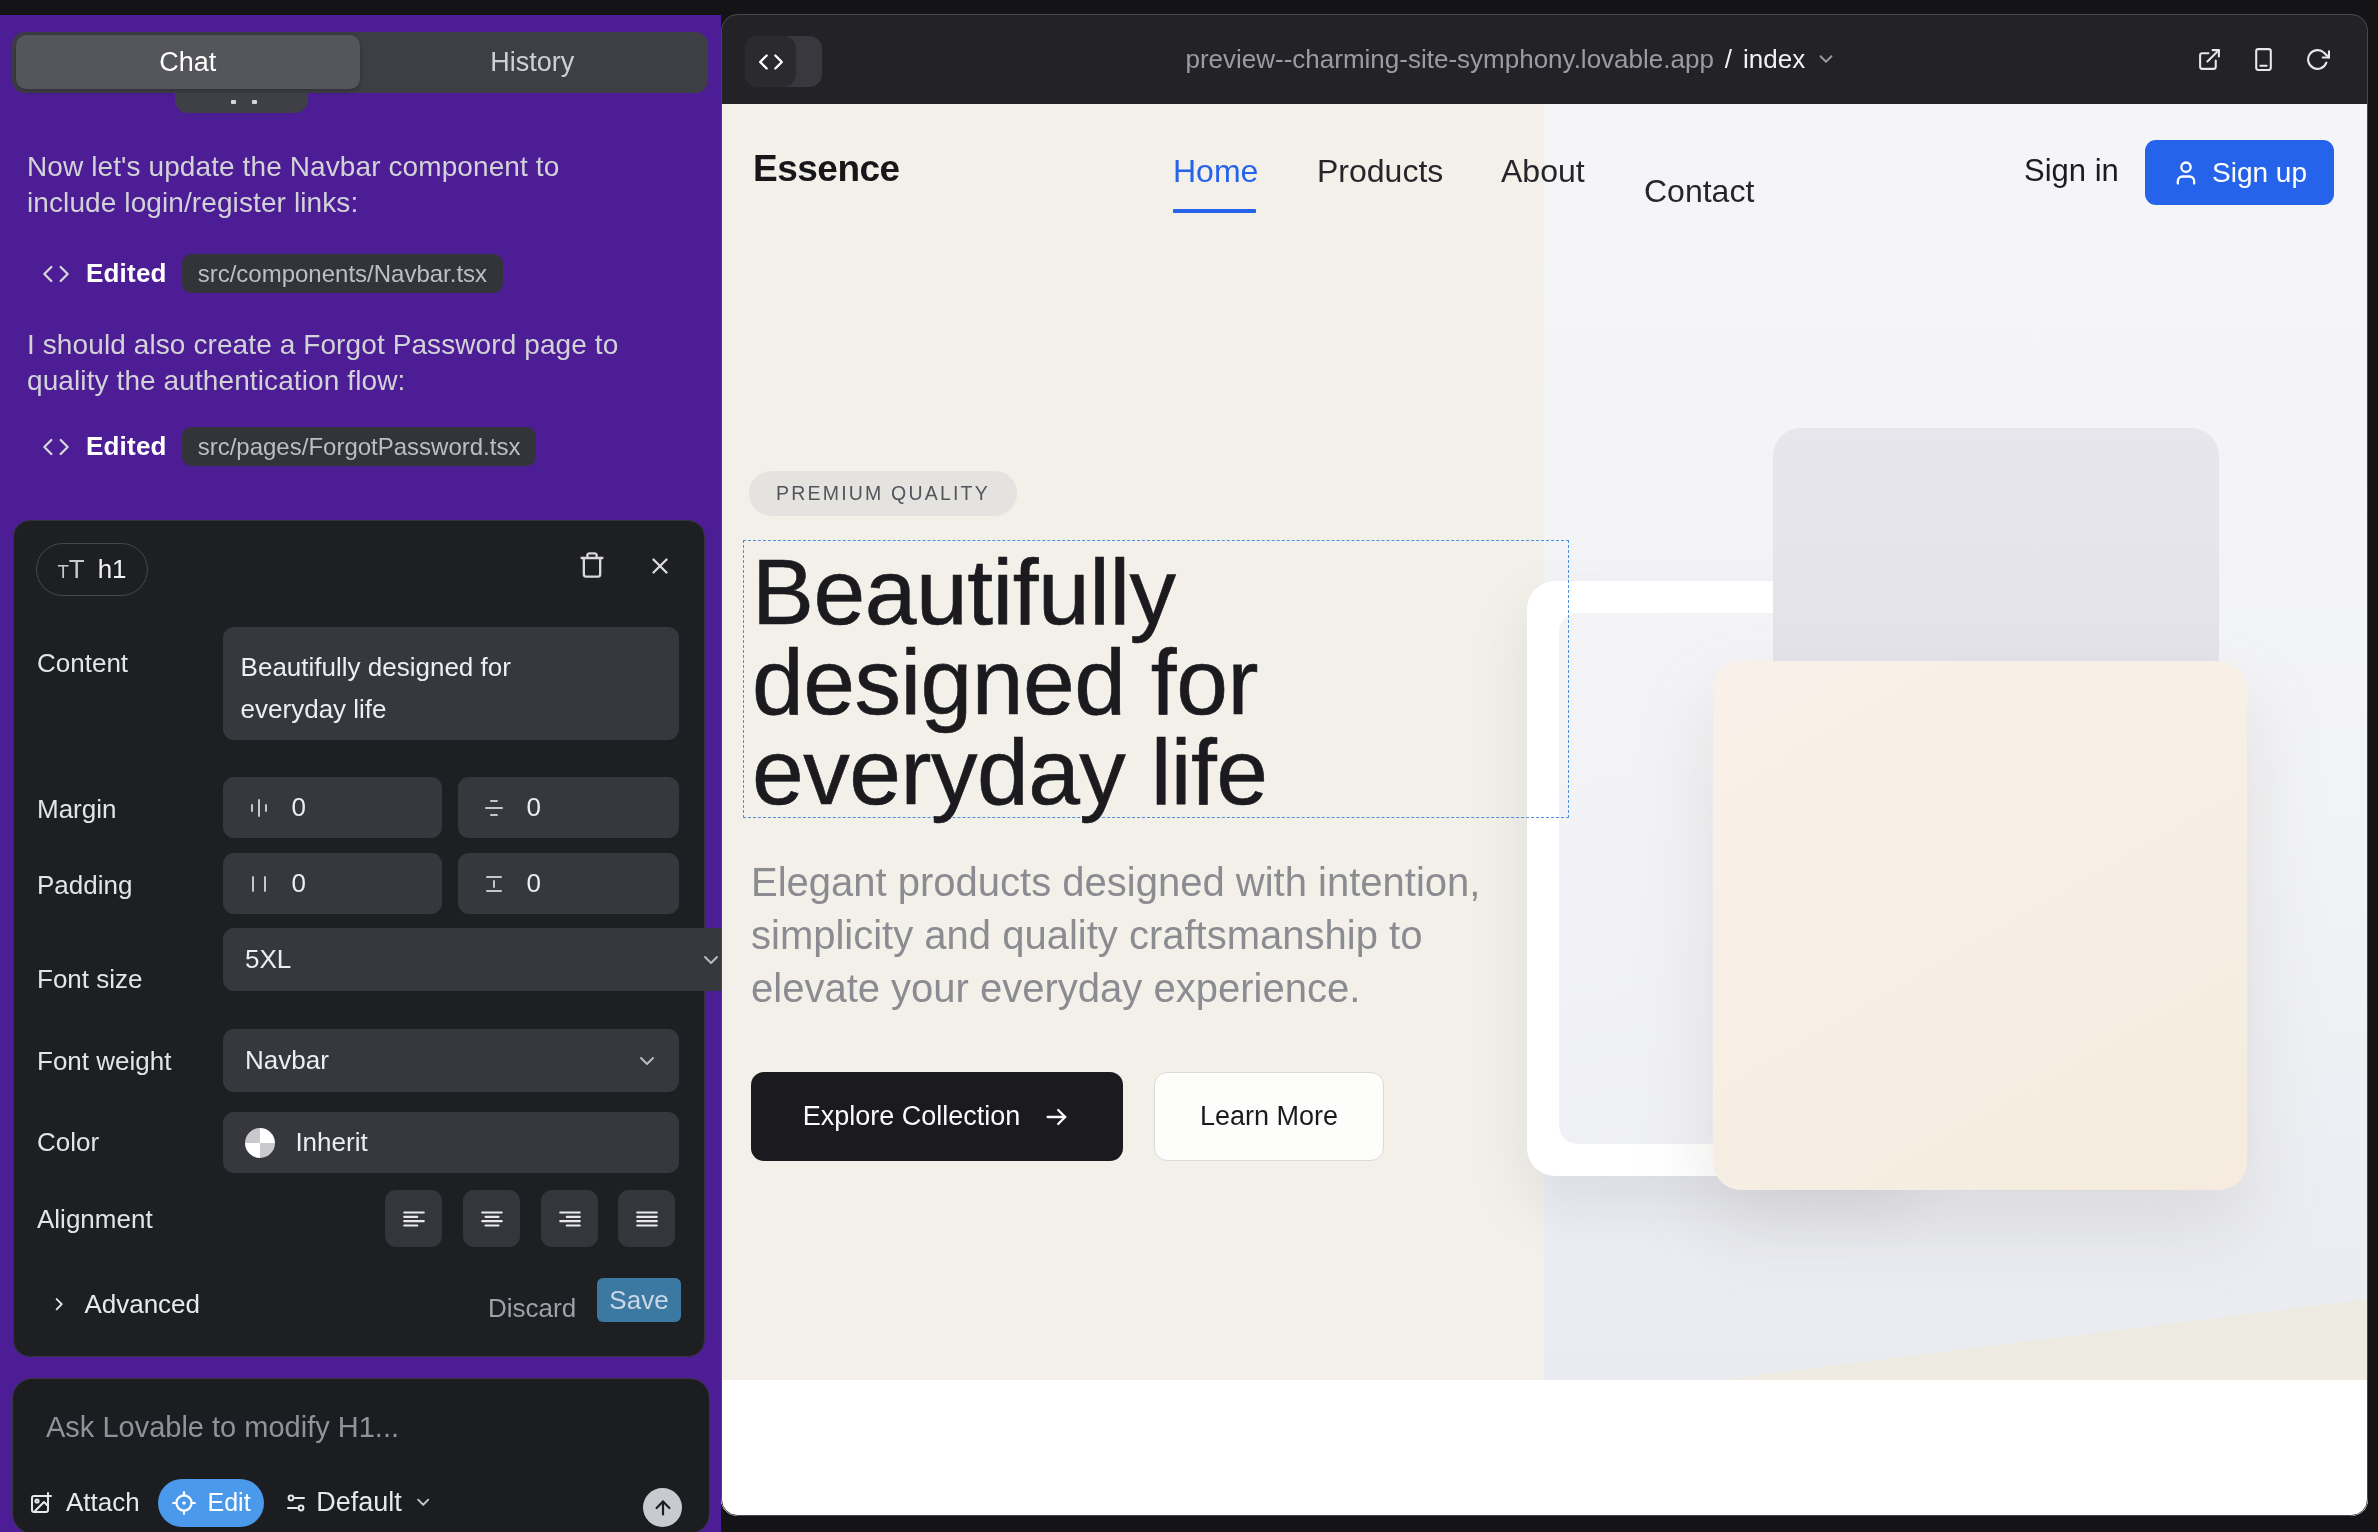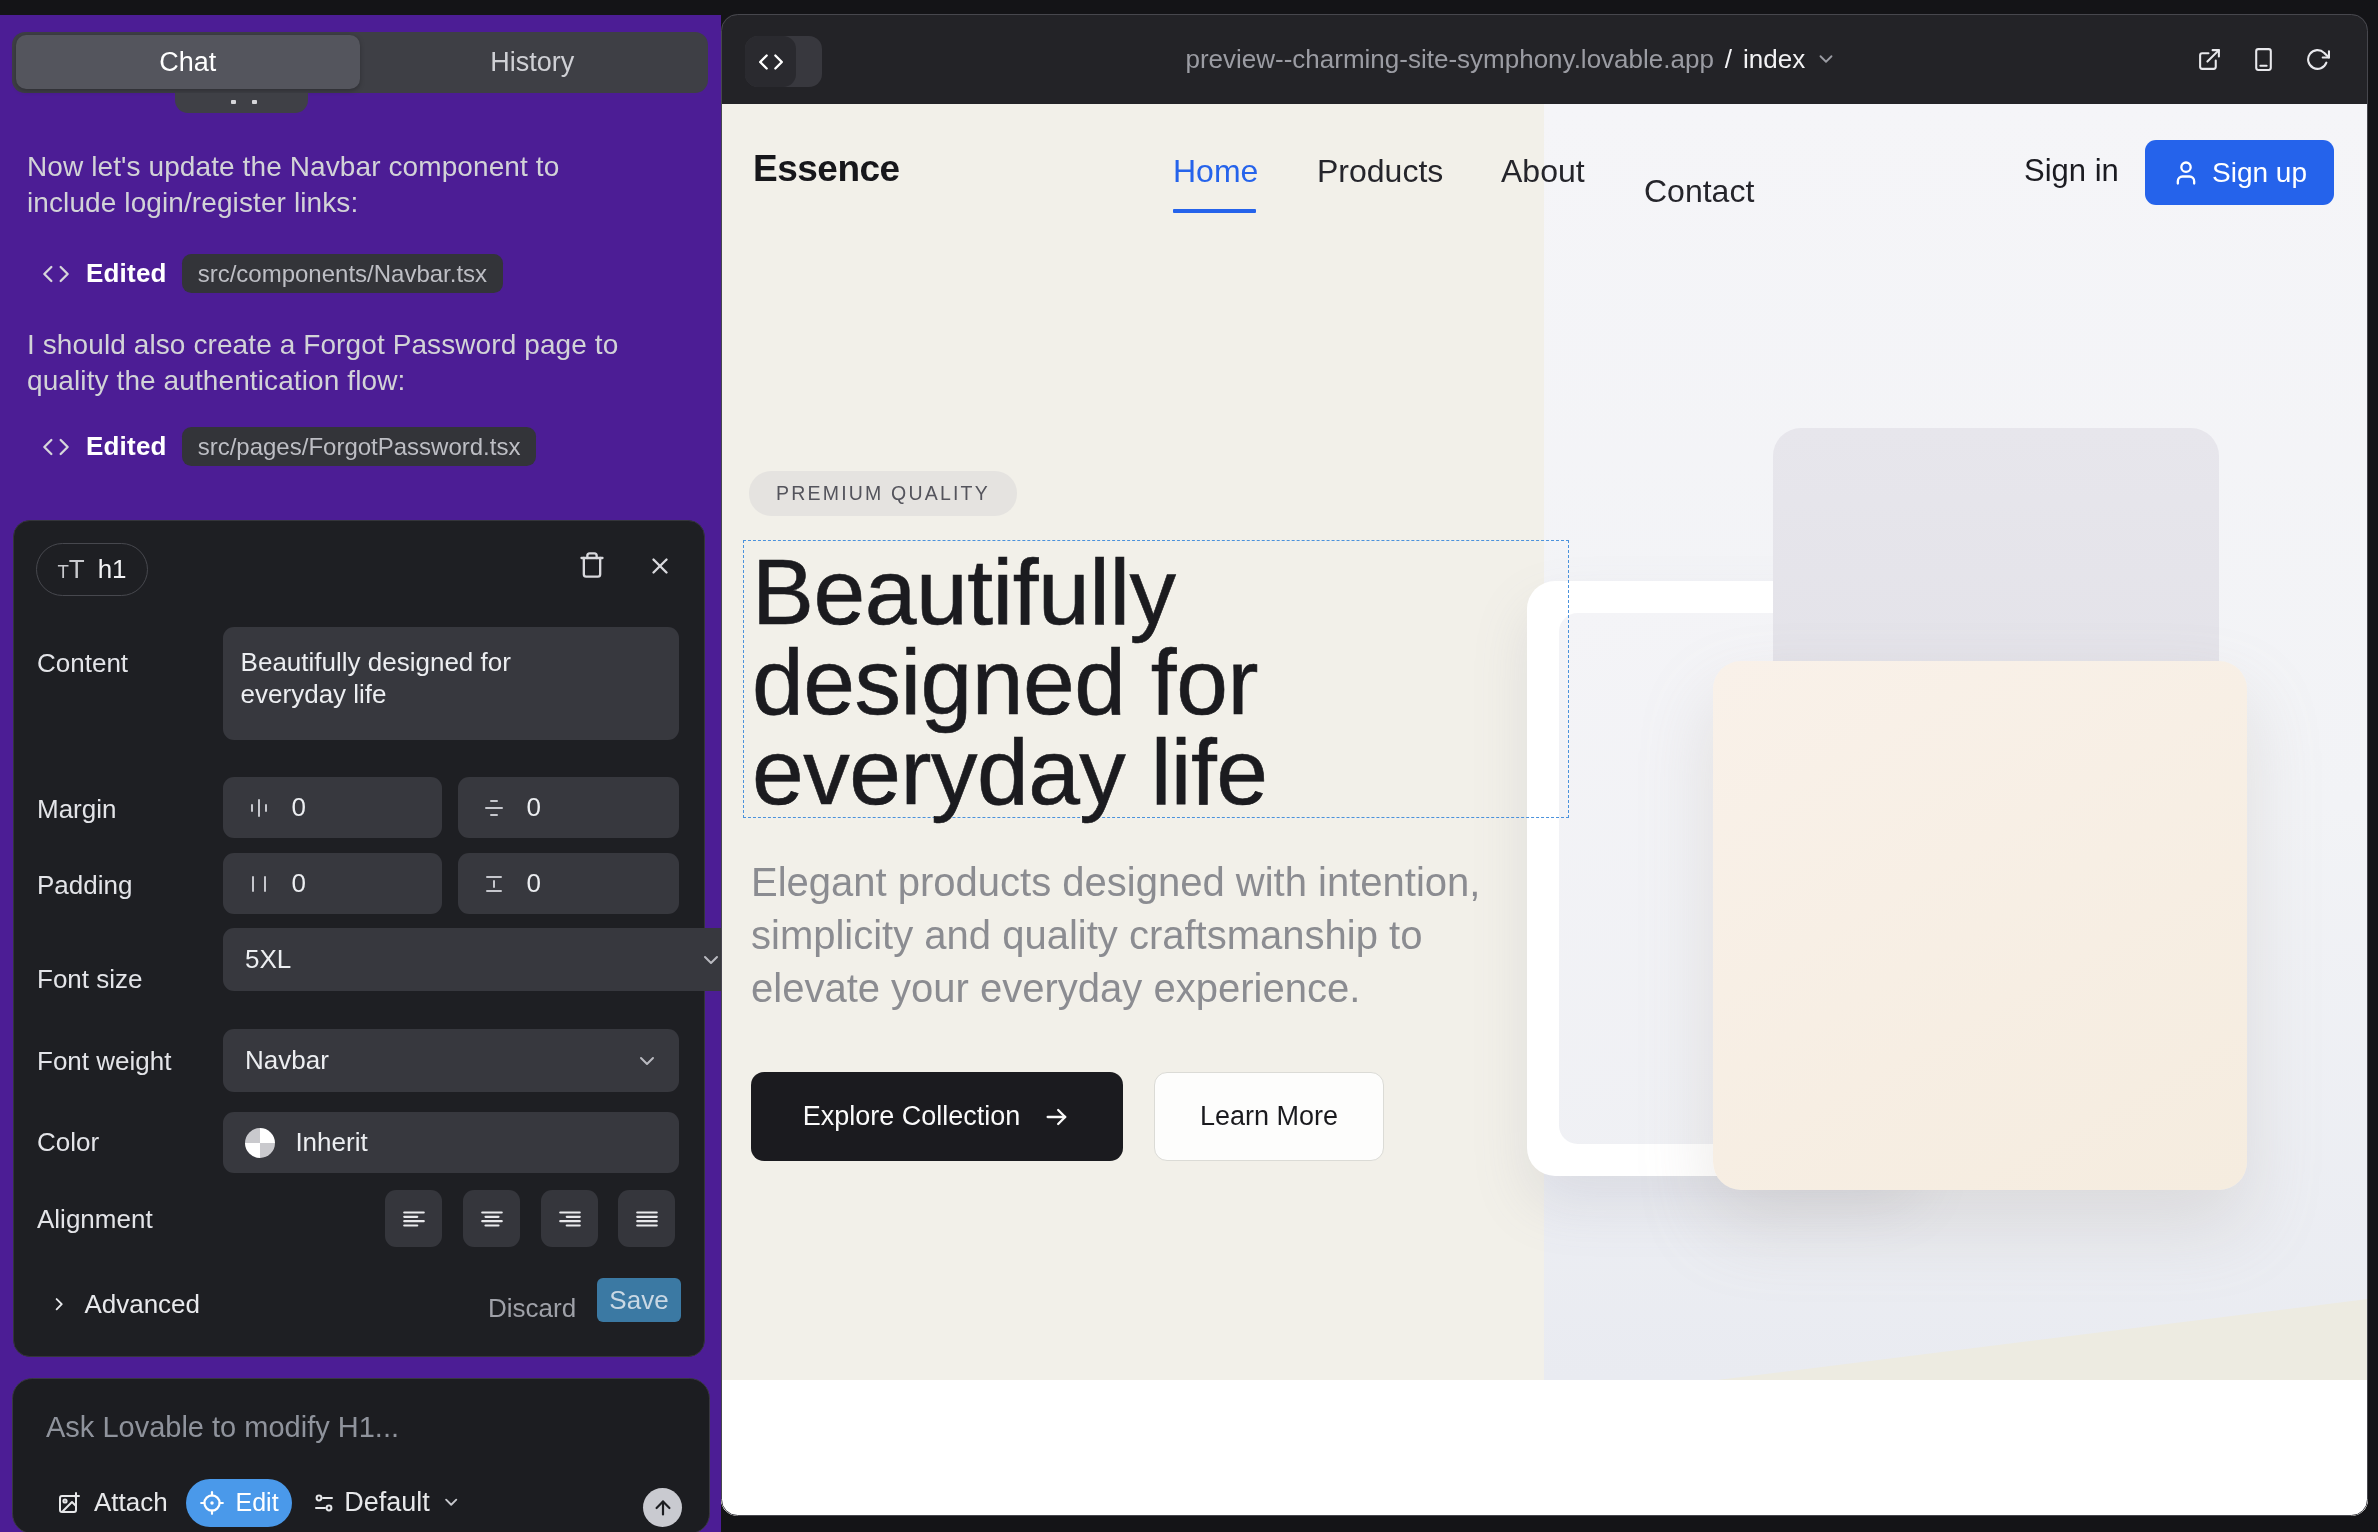--- a/index.html
+++ b/index.html
@@ -30,37 +30,37 @@
   .file-chip { background:#333439; border-radius:9.3px; height:39px; display:flex; align-items:center; padding:0 16px; color:#bdbec4; font-size:24px; }
 
   
   #editor { left:13px; top:505px; width:692px; height:837px; background:#1e1f23; border:1.4px solid #34353a; border-radius:16.7px; }
   .tag-chip { left:22px; top:22px; height:53px; border:1.4px solid #47484e; border-radius:27px; display:flex; align-items:center; padding:0 20.4px; }
   .tag-chip .tt { color:#c9cace; font-weight:500; margin-right:13px; display:flex; align-items:baseline; }
   .tag-chip .tag { font-size:26px; color:#f2f2f4; }
   .icon-btn { color:#d9d9dd; }
   .panel-label { left:23px; font-size:26px; line-height:26px; font-weight:500; color:#e3e4e8; }
   .field { background:#37383e; border-radius:11px; color:#eceef1; }
-  .content-area { left:209px; top:106px; width:456px; height:113px; padding:18.6px 17.6px; font-size:26px; line-height:32px; }
+  .content-area { left:209px; top:106px; width:456px; height:113px; padding:18.6px 17.6px; font-size:26px; line-height:42px; }
   .minifield { height:61px; display:flex; align-items:center; padding:0 24px; font-size:26px; }
   .minifield svg { margin-right:20.4px; color:#c6c7cd; }
   .selectfield { height:63px; display:flex; align-items:center; padding:0 22px; font-size:26px; }
   .selectfield .chev { position:absolute; right:20.4px; color:#b9bac0; }
   .swatch { width:30px; height:30px; border-radius:50%; margin-right:20.4px; flex:none;
     background: conic-gradient(#ffffff 0 25%, #c9c9cd 25% 50%, #ffffff 50% 75%, #c9c9cd 75%);
   }
   .align-btn { width:57px; height:57px; background:#35363c; border-radius:11px; display:flex; align-items:center; justify-content:center; color:#e9e9ec; }
   .adv-row { color:#e8e9ec; font-size:26px; font-weight:500; display:flex; align-items:center; }
   .discard { color:#9fa1a8; font-size:26px; font-weight:500; }
   .save-btn { background:#3b79a3; color:#c9d8e4; font-size:26px; font-weight:500; border-radius:6px; width:84px; height:44px; display:flex; align-items:center; justify-content:center; }
 
   
   #prompt-box { left:12px; top:1363px; width:698px; height:156px; background:#1c1d21; border:1.4px solid #38393f; border-radius:20.4px; }
   .placeholder { left:33px; top:32px; font-size:29px; color:#8f939c; }
-  .prompt-row { left:44px; top:99px; height:49px; display:flex; align-items:center; }
+  .prompt-row { left:16px; top:99px; height:49px; display:flex; align-items:center; }
   .attach { display:flex; align-items:center; color:#e7e8ea; font-size:26px; }
   .attach svg { margin-right:13px; }
   .edit-pill { margin-left:18.6px; background:#4a99ea; border-radius:25px; height:48px; display:flex; align-items:center; padding:0 13px; color:#fff; font-size:25px; }
   .edit-pill svg { margin-right:10.2px; }
   .default-group { margin-left:20.4px; display:flex; align-items:center; color:#e7e8ea; font-size:27px; }
   .default-group .chev { margin-left:11px; color:#c7c8cd; }
   .send-btn { position:absolute; right:27px; top:109px; width:39px; height:39px; border-radius:50%; background:#c9cad0; color:#1c1d21; display:flex; align-items:center; justify-content:center; }
 
   
   #frame { left:721px; top:14px; width:1647px; height:1502px; background:#232327; border-radius:16.7px; overflow:hidden; }

